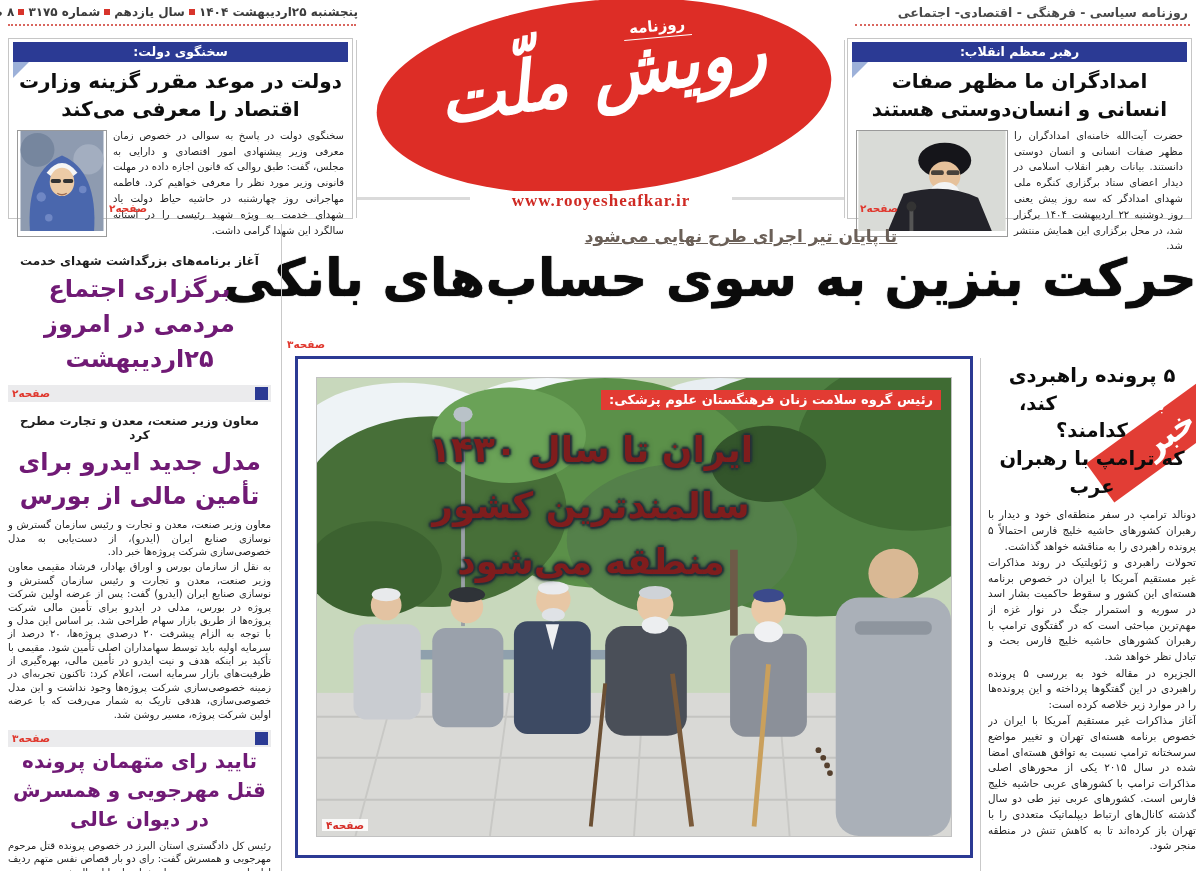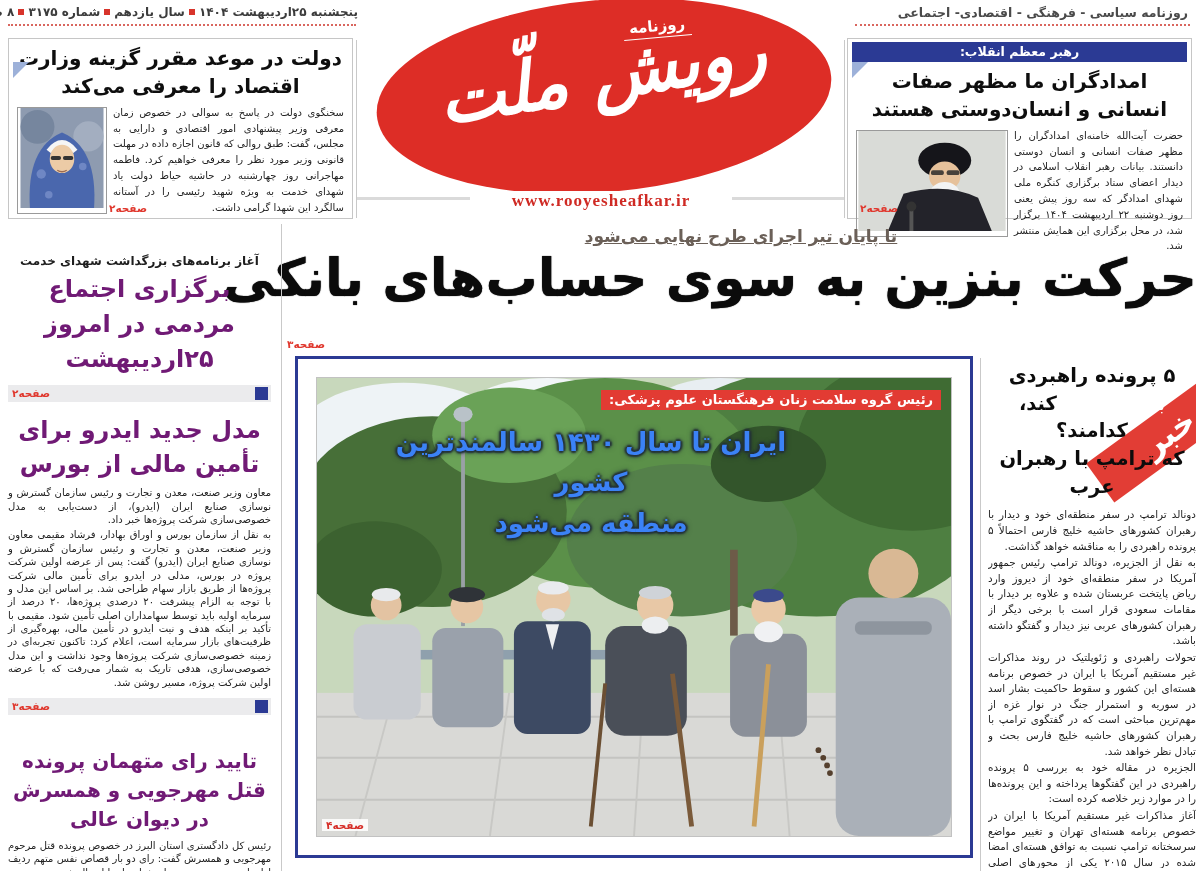--- a/index.html
+++ b/index.html
@@ -73,21 +73,21 @@
     font-size:10.5px; font-weight:bold; }
   .pagebar .pb-sq { position:absolute; right:3px; top:2px; width:13px; height:13px; background:#2b3a94; }
   
   .photo-frame { position:absolute; left:295px; top:356px; width:678px; height:502px;
     border:3px solid #2b3a94; background:#fff; padding:18px; }
   .photo { position:relative; width:100%; height:100%; border:1px solid #c2c2c2; overflow:hidden; }
   .photo svg { display:block; width:100%; height:100%; }
   .photo-tag { position:absolute; top:12px; right:10px; background:#e23b33; color:#fff;
     font-size:13px; font-weight:bold; padding:2px 8px 3px; }
   .photo-h { position:absolute; top:44px; right:150px; width:420px; text-align:center;
-    color:#3b82f6; font-weight:bold; font-size:26px; line-height:1.55;
+    color:#7f1d1d; font-weight:bold; font-size:36px; line-height:1.55;
     text-shadow:-2px 0 2px #24323a, 2px 0 2px #24323a, 0 -2px 2px #24323a, 0 2px 2px #24323a, 0 0 6px #1c2a32; }
   .photo-pageref { position:absolute; left:5px; bottom:5px; color:#d6302a; font-size:10.5px;
     font-weight:bold; background:rgba(255,255,255,.85); padding:0 4px; }
   
   .rcol { position:absolute; left:988px; top:362px; width:208px; height:506px; overflow:hidden; }
   .rc-head { position:relative; text-align:center; font-weight:bold; font-size:19.5px;
     line-height:1.42; color:#0c0c0c; }
   .rc-head .ln { position:relative; z-index:2; display:block;text-align:center; }
   .rc-ribbon { position:absolute; top:47px; right:-58px; width:170px; height:48px;
     background:#e23d35; transform:rotate(-36deg); z-index:1; text-align:center;
@@ -137,20 +137,21 @@
           <rect x="52" y="80" width="4" height="22" fill="#555"></rect>
           <circle cx="54" cy="77" r="5" fill="#333"></circle>
         </svg>
       </span>
       <span>حضرت آیت‌الله خامنه‌ای امدادگران را مظهر صفات انسانی و انسان دوستی دانستند. بیانات رهبر انقلاب اسلامی در دیدار اعضای ستاد برگزاری کنگره ملی شهدای امدادگر که سه روز پیش یعنی روز دوشنبه ۲۲ اردیبهشت ۱۴۰۴ برگزار شد، در محل برگزاری این همایش منتشر شد.</span>
     </div>
     <div class="pageref">صفحه۲</div>
   </div>
 
   <div class="tbox left">
+    <div class="tbox-bar">سخنگوی دولت:</div>
     <div class="tbox-tri"></div>
     <div class="tbox-headline">دولت در موعد مقرر گزینه وزارت اقتصاد را معرفی می‌کند</div>
     <div class="tbox-body">
       <span class="ph-l" style="float:left; margin:2px 6px 0 0;">
         <svg width="88" height="100" viewBox="0 0 88 106">
           <rect width="88" height="106" fill="#8e9bb0"></rect>
           <circle cx="18" cy="20" r="18" fill="#76869e"></circle>
           <circle cx="72" cy="30" r="16" fill="#a3aec0"></circle>
           <path d="M10,106 Q6,42 44,26 Q82,42 78,106 Z" fill="#4a67ad"></path>
           <circle cx="22" cy="70" r="5" fill="#6f87c4"></circle>
@@ -178,20 +179,21 @@
   <div class="lcol la1" style="top:233px;">
     <div class="kicker">آغاز برنامه‌های بزرگداشت شهدای خدمت</div>
     <div class="headline">برگزاری اجتماع مردمی در امروز ۲۵اردیبهشت</div>
     <div class="pagebar">
       <span class="pb-ref">صفحه۲</span>
       <span class="pb-sq"></span>
     </div>
   </div>
 
   <div class="lcol la2" style="top:393px;">
+    <div class="kicker">معاون وزیر صنعت، معدن و تجارت مطرح کرد</div>
     <div class="headline">مدل جدید ایدرو برای تأمین مالی از بورس</div>
     <div class="body">
       <p>معاون وزیر صنعت، معدن و تجارت و رئیس سازمان گسترش و نوسازی صنایع ایران (ایدرو)، از دست‌یابی به مدل خصوصی‌سازی شرکت پروژه‌ها خبر داد.</p>
       <p>به نقل از سازمان بورس و اوراق بهادار، فرشاد مقیمی معاون وزیر صنعت، معدن و تجارت و رئیس سازمان گسترش و نوسازی صنایع ایران (ایدرو) گفت: پس از عرضه اولین شرکت پروژه در بورس، مدلی در ایدرو برای تأمین مالی شرکت پروژه‌ها از طریق بازار سهام طراحی شد. بر اساس این مدل و با توجه به الزام پیشرفت ۲۰ درصدی پروژه‌ها، ۲۰ درصد از سرمایه اولیه باید توسط سهامداران اصلی تأمین شود. مقیمی با تأکید بر اینکه هدف و نیت ایدرو در تأمین مالی، بهره‌گیری از ظرفیت‌های بازار سرمایه است، اعلام کرد: تاکنون تجربه‌ای در زمینه خصوصی‌سازی شرکت پروژه‌ها وجود نداشت و این مدل خصوصی‌سازی، هدفی تاریک به شمار می‌رفت که با عرضه اولین شرکت پروژه، مسیر روشن شد.</p>
     </div>
     <div class="pagebar">
       <span class="pb-ref">صفحه۳</span>
       <span class="pb-sq"></span>
     </div>
   </div>
@@ -270,21 +272,20 @@
 
   <div class="rcol">
     <div class="rc-ribbon">خبر</div>
     <div class="rc-head">
       <span class="ln">۵ پرونده راهبردی</span>
       <span class="ln"><span class="w">بررسی می‌</span><span>کند، کدامند؟</span></span>
       <span class="ln">که ترامپ با رهبران عرب</span>
     </div>
     <div class="rc-body">
       <p>دونالد ترامپ در سفر منطقه‌ای خود و دیدار با رهبران کشورهای حاشیه خلیج فارس احتمالاً ۵ پرونده راهبردی را به مناقشه خواهد گذاشت.</p>
-      <p>به نقل از الجزیره، دونالد ترامپ رئیس جمهور آمریکا در سفر منطقه‌ای خود از دیروز وارد ریاض پایتخت عربستان شده و علاوه بر دیدار با مقامات سعودی قرار است با برخی دیگر از رهبران کشورهای عربی نیز دیدار و گفتگو داشته باشد.</p>
       <p>تحولات راهبردی و ژئوپلتیک در روند مذاکرات غیر مستقیم آمریکا با ایران در خصوص برنامه هسته‌ای این کشور و سقوط حاکمیت بشار اسد در سوریه و استمرار جنگ در نوار غزه از مهم‌ترین مباحثی است که در گفتگوی ترامپ با رهبران کشورهای حاشیه خلیج فارس بحث و تبادل نظر خواهد شد.</p>
       <p>الجزیره در مقاله خود به بررسی ۵ پرونده راهبردی در این گفتگوها پرداخته و این پرونده‌ها را در موارد زیر خلاصه کرده است:</p>
       <p>آغاز مذاکرات غیر مستقیم آمریکا با ایران در خصوص برنامه هسته‌ای تهران و تغییر مواضع سرسختانه ترامپ نسبت به توافق هسته‌ای امضا شده در سال ۲۰۱۵ یکی از محورهای اصلی مذاکرات ترامپ با کشورهای عربی حاشیه خلیج فارس است. کشورهای عربی نیز طی دو سال گذشته کانال‌های ارتباط دیپلماتیک متعددی را با تهران باز کرده‌اند تا به کاهش تنش در منطقه منجر شود.</p>
 
     </div>
   </div>
 
 </div>
 
 </body></html>

